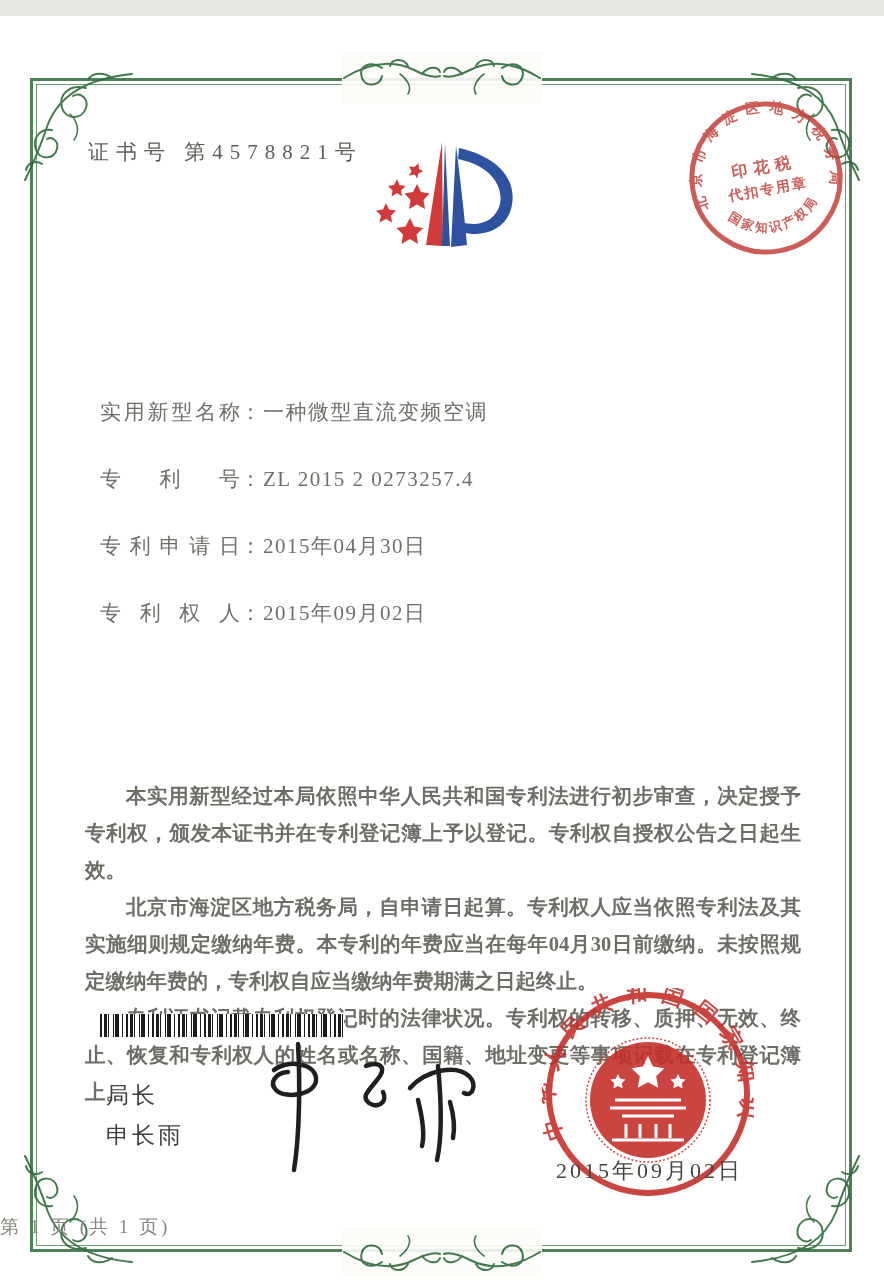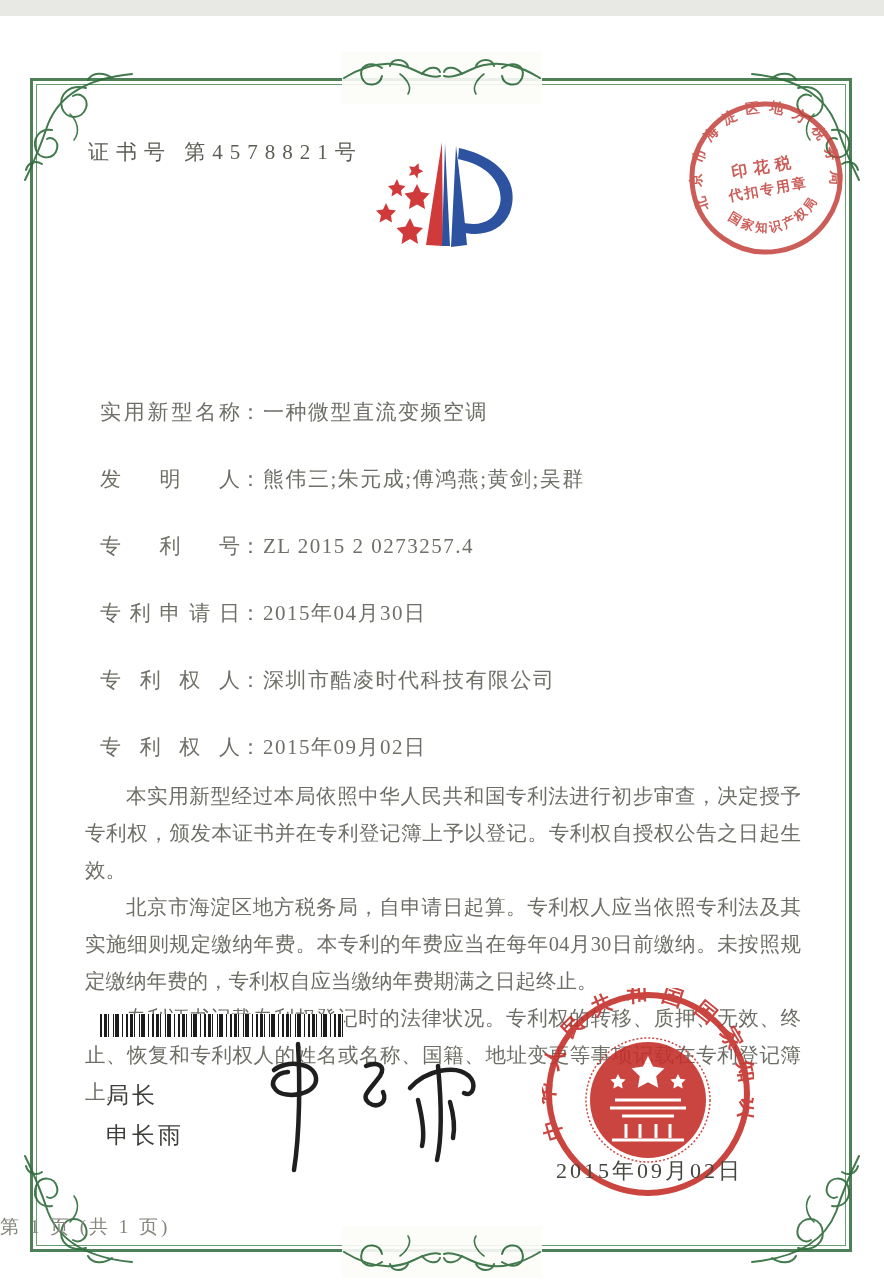--- a/index.html
+++ b/index.html
@@ -42,21 +42,21 @@
     display:inline-block;width:140px;text-align:justify;text-align-last:justify;
     vertical-align:top;letter-spacing:0;
   }
   .fcolon{display:inline-block;}
   .fvalue{letter-spacing:1.5px;}
   
   .body-text{
     position:absolute;left:85px;top:762px;width:716px;
     font-size:20.5px;line-height:37px;color:#6e6e67;text-align:justify;
   }
-  .body-text p{margin:0;text-indent:2em;}
+  .body-text p{margin:0;text-indent:2em;font-weight:bold;}
   
   .barcode{
     position:absolute;left:100px;top:998px;width:244px;height:23px;
     background:repeating-linear-gradient(90deg,
       #1c1c1c 0 2px,#fff 2px 4px,#1c1c1c 4px 7px,#fff 7px 8px,
       #1c1c1c 8px 9px,#fff 9px 13px,#1c1c1c 13px 14px,#fff 14px 15px,
       #1c1c1c 15px 19px,#fff 19px 22px,#1c1c1c 22px 23px,#fff 23px 26px);
   }
   .director-title{position:absolute;left:106px;top:1064px;font-size:23px;color:#3e3e3a;letter-spacing:3px;}
   .director-name{position:absolute;left:106px;top:1104px;font-size:23px;color:#3e3e3a;letter-spacing:3px;text-align:center;}
@@ -156,30 +156,24 @@
     <text x="80" y="74" text-anchor="middle" fill="#c4403a" font-size="16" letter-spacing="6" font-weight="bold">印花税</text>
     <text x="80" y="96" text-anchor="middle" fill="#c4403a" font-size="14" letter-spacing="2" font-weight="bold">代扣专用章</text>
   </svg>
 
 
   <div class="fields">
     <div class="frow">
       <span class="flabel">实用新型名称</span><span class="fcolon">：</span><span class="fvalue">一种微型直流变频空调</span>
     </div>
     <div class="frow">
-      <span class="flabel">发明人</span><span class="fcolon">：</span><span class="fvalue">熊伟三;朱元成;傅鸿燕;黄剑;吴群</span>
-    </div>
-    <div class="frow">
       <span class="flabel">专利号</span><span class="fcolon">：</span><span class="fvalue">ZL 2015 2 0273257.4</span>
     </div>
     <div class="frow">
       <span class="flabel">专利申请日</span><span class="fcolon">：</span><span class="fvalue">2015年04月30日</span>
-    </div>
-    <div class="frow">
-      <span class="flabel">专利权人</span><span class="fcolon">：</span><span class="fvalue">深圳市酷凌时代科技有限公司</span>
     </div>
     <div class="frow">
       <span class="flabel">专利权人</span><span class="fcolon">：</span><span class="fvalue">2015年09月02日</span>
     </div>
   </div>
 
   <div class="body-text">
     <p>本实用新型经过本局依照中华人民共和国专利法进行初步审查，决定授予专利权，颁发本证书并在专利登记簿上予以登记。专利权自授权公告之日起生效。</p>
     <p>北京市海淀区地方税务局，自申请日起算。专利权人应当依照专利法及其实施细则规定缴纳年费。本专利的年费应当在每年04月30日前缴纳。未按照规定缴纳年费的，专利权自应当缴纳年费期满之日起终止。</p>
     <p>专利证书记载专利权登记时的法律状况。专利权的转移、质押、无效、终止、恢复和专利权人的姓名或名称、国籍、地址变更等事项记载在专利登记簿上。</p>

